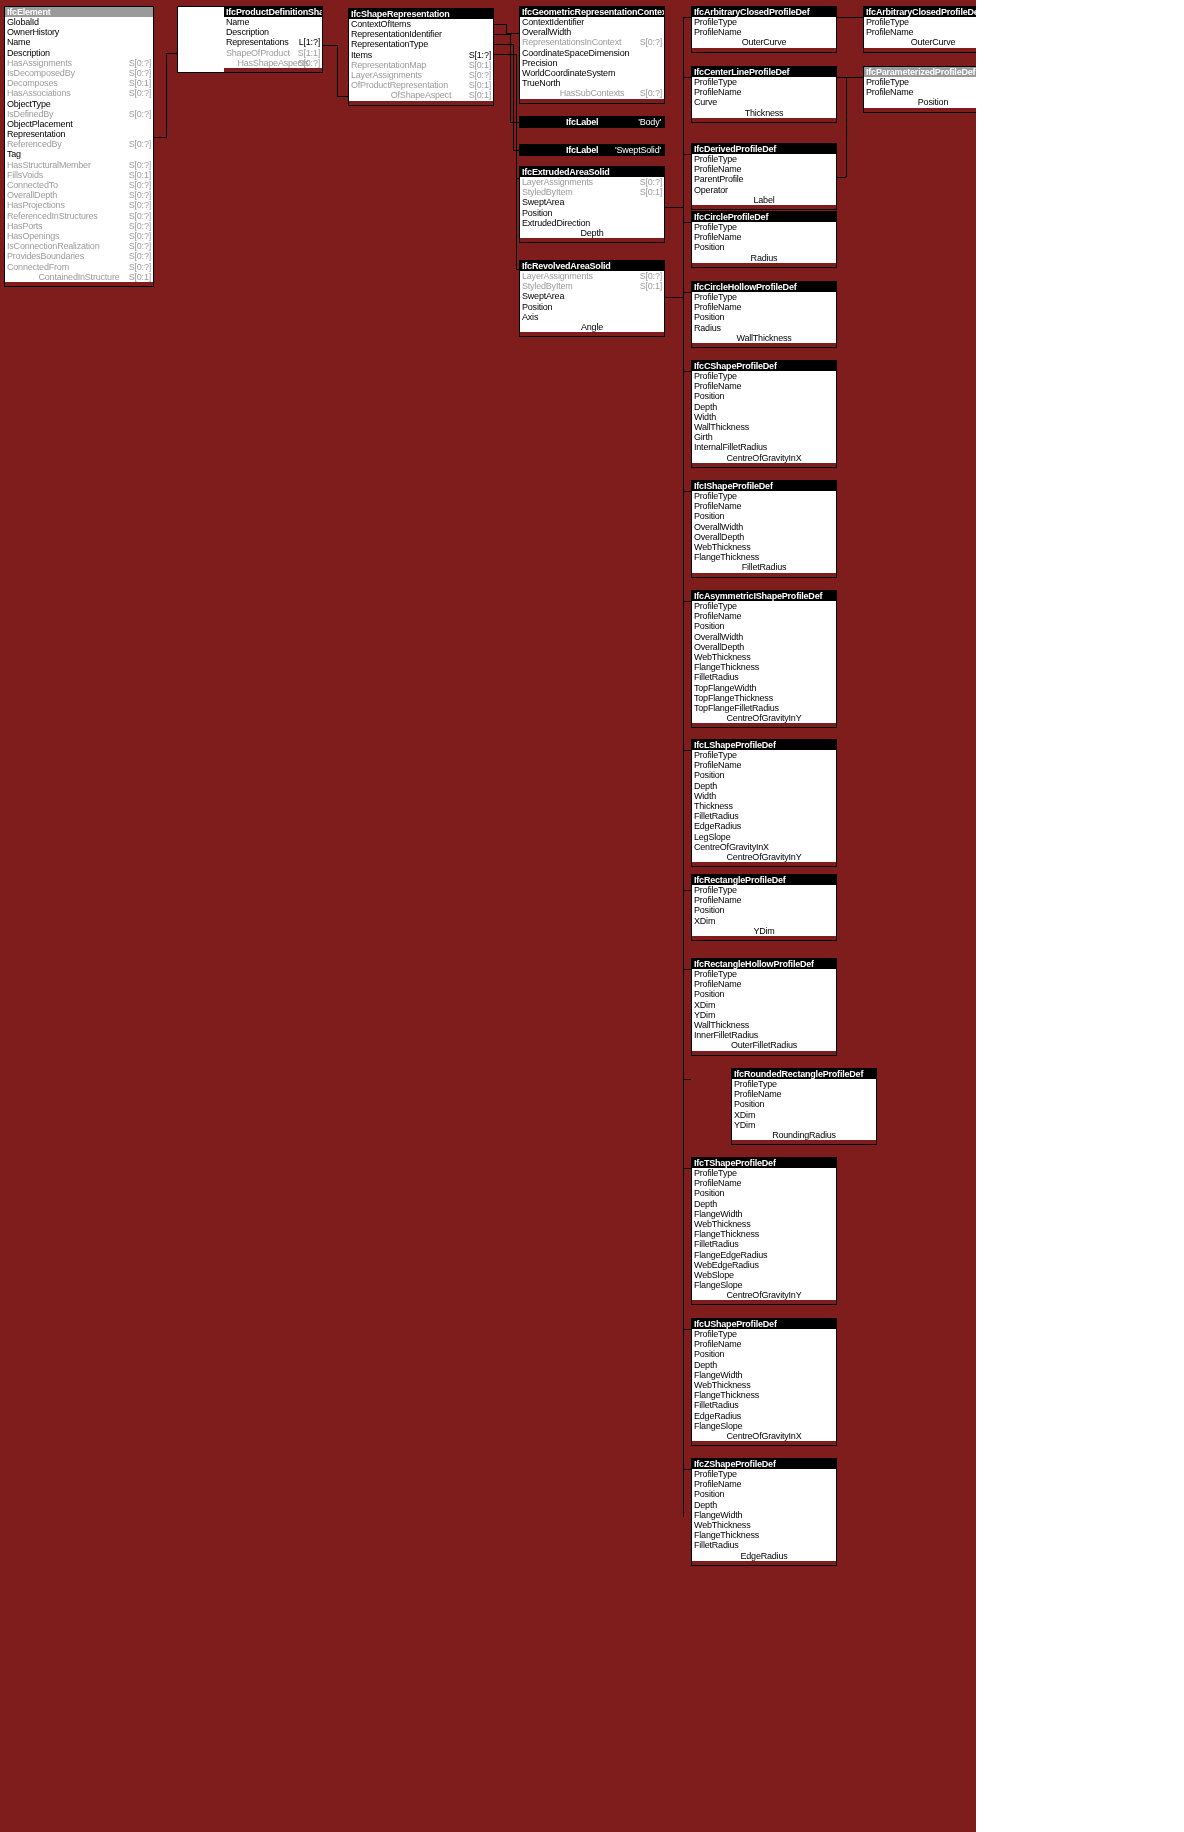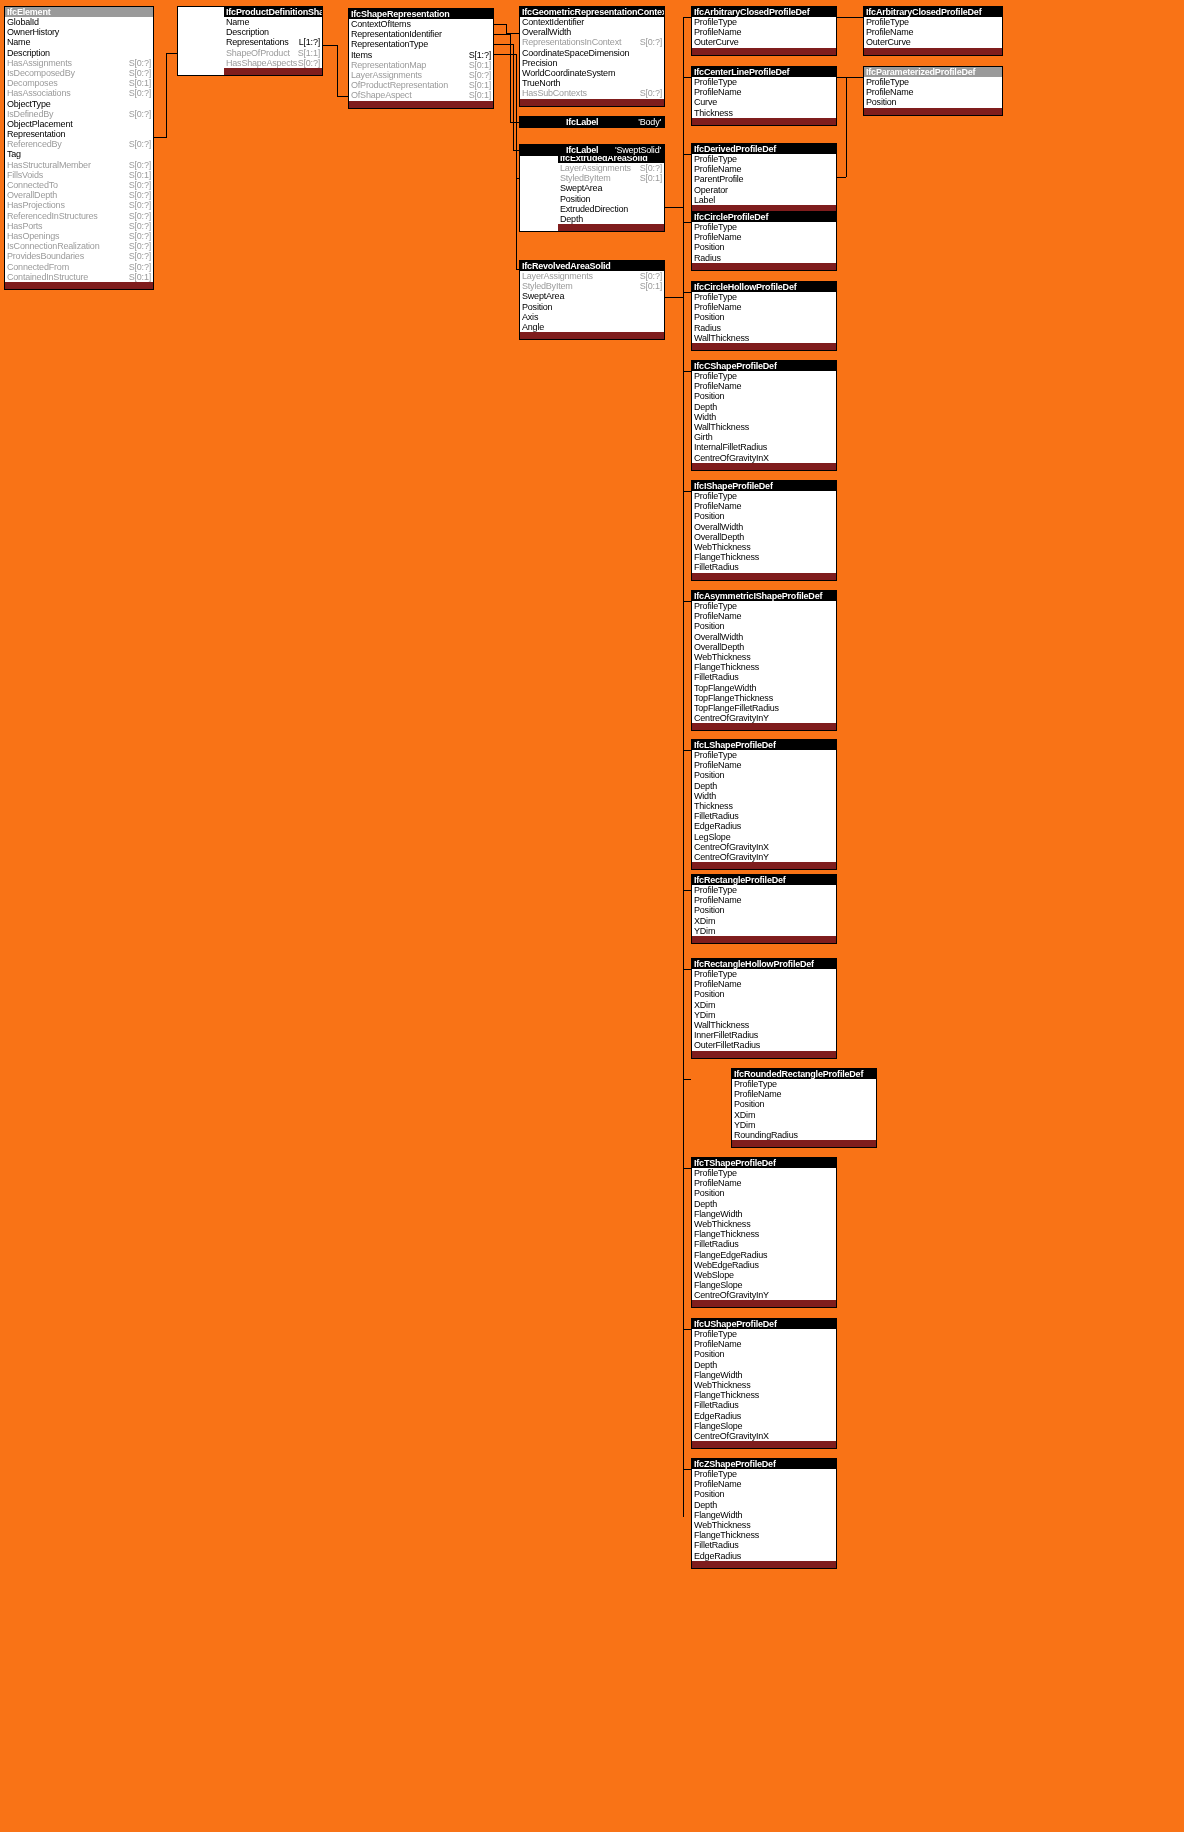--- a/index.html
+++ b/index.html
@@ -2,23 +2,23 @@
 <html><head>
 <meta charset="utf-8">
 <style>
   html,body{margin:0;padding:0;background:#ffffff;}
   body{
     font-family:"Liberation Sans", sans-serif;
     -webkit-font-smoothing:none;
   }
   #canvas{
     position:relative;
-    width:1184px;
+    width:976px;
     height:1832px;
-    background:#f97316;
+    background:#7f1d1d;
     overflow:hidden;
   }
   .ent{
     position:absolute;
     border:1px solid #000;
     background:#ffffff;
     box-sizing:border-box;
   }
   .ent .hdr{
     background:#000000;
@@ -45,21 +45,21 @@
     overflow:hidden;
     letter-spacing:-0.2px;
   }
   .attr.opt{ color:#9b9b9b; }
   .attr .card{
     position:absolute;
     right:2px;
     top:0;
     font-size:9px;
   }
-  .attr.uline{ border-bottom:7px solid #7f1d1d; }
+  .attr.uline{ border-bottom:4px solid #7f1d1d;text-align:center; }
   
   .valbox{
     position:absolute;
     background:#000000;
     border:1px solid #000;
     box-sizing:border-box;
     height:12px;
     color:#ffffff;
     font-size:9px;
     line-height:10px;
@@ -196,21 +196,21 @@
           <div class="attr"><span>ContextIdentifier</span></div>
           <div class="attr"><span>OverallWidth</span></div>
           <div class="attr opt"><span>RepresentationsInContext</span><span class="card">S[0:?]</span></div>
           <div class="attr"><span>CoordinateSpaceDimension</span></div>
           <div class="attr"><span>Precision</span></div>
           <div class="attr"><span>WorldCoordinateSystem</span></div>
           <div class="attr"><span>TrueNorth</span></div>
           <div class="attr opt uline"><span>HasSubContexts</span><span class="card">S[0:?]</span></div>
         </div>
       </div>
-      <div class="ent" style="left: 519px; top: 152px; width: 146px; padding-left: 38px;">
+      <div class="ent" style="left: 519px; top: 166px; width: 146px;">
         <div class="hdr">IfcExtrudedAreaSolid</div>
         <div class="attrs">
           <div class="attr opt"><span>LayerAssignments</span><span class="card">S[0:?]</span></div>
           <div class="attr opt"><span>StyledByItem</span><span class="card">S[0:1]</span></div>
           <div class="attr"><span>SweptArea</span></div>
           <div class="attr"><span>Position</span></div>
           <div class="attr"><span>ExtrudedDirection</span></div>
           <div class="attr uline"><span>Depth</span></div>
         </div>
       </div>

